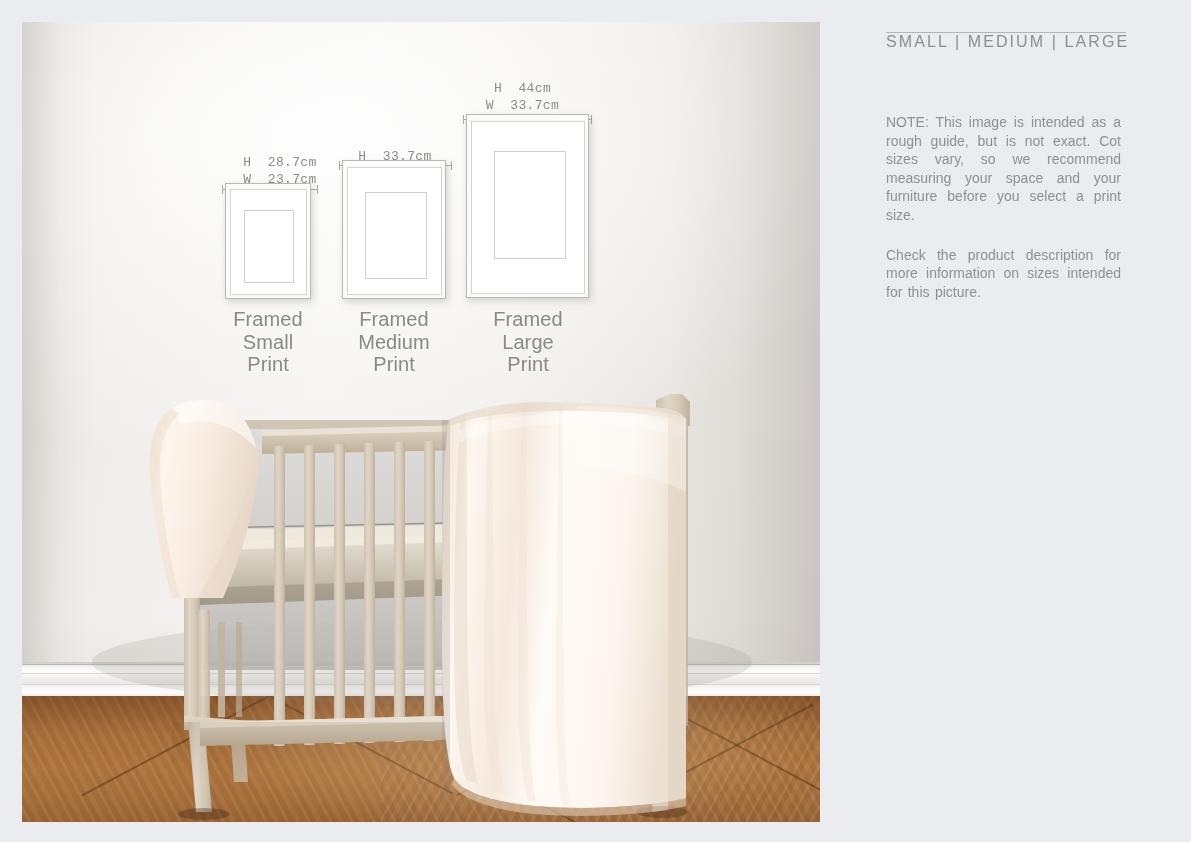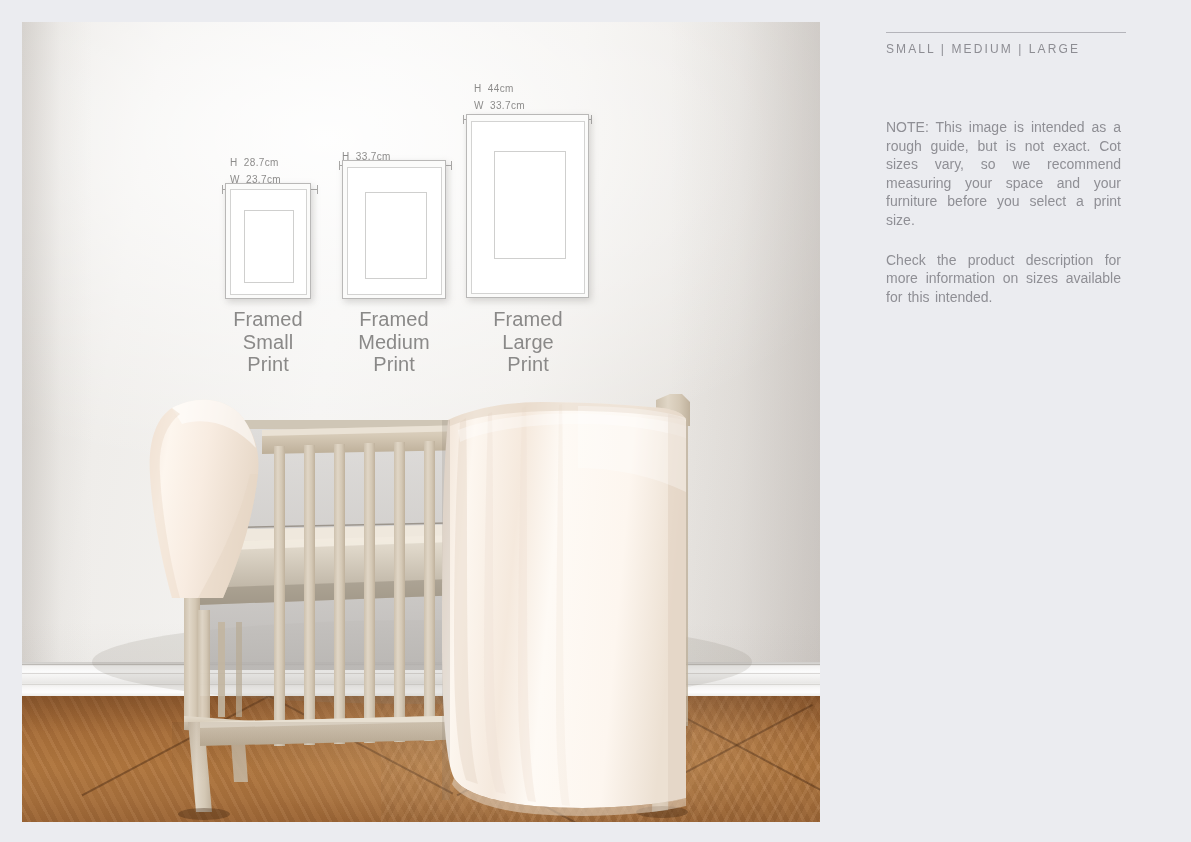--- a/index.html
+++ b/index.html
@@ -164,26 +164,27 @@
     top: 0;
     width: 1px;
     height: 9px;
     background: #a9a8a7;
   }
   .bracket .tick.l { left: 0; }
   .bracket .tick.r { right: 0; }
 
   .dims {
     position: absolute;
-    font-size: 10px;
+    font-size: 13px;
     line-height: 17px;
     color: #8d8c8b;
     letter-spacing: 0.35px;
     white-space: pre;
-    text-align: left;
+    text-align: center;
+    font-family: Liberation Mono, monospace;
   }
 
   .caption {
     position: absolute;
     font-size: 20px;
     line-height: 22.5px;
     color: #8a8988;
     text-align: center;
     letter-spacing: 0.1px;
     white-space: pre-line;
@@ -207,22 +208,22 @@
     white-space: nowrap;
     padding-top: 198px;
   }
   #info .rule {
     margin-top: 10px;
     width: 240px;
     height: 1px;
     background: #b4b4ba;
   }
   #info .subtitle {
-    margin-top: 9px;
-    font-size: 12px;
+    margin-top: 0;
+    font-size: 16px;
     letter-spacing: 2.1px;
     color: #8d8d93;
     white-space: nowrap;
   }
   #info .note {
     margin-top: 62px;
     font-size: 14px;
     line-height: 18.6px;
     color: #8f8f95;
     width: 235px;
@@ -472,16 +473,16 @@
 
       <rect x="420" y="398" width="8" height="380" fill="rgba(130,118,104,0.18)"></rect>
     </svg>
 
   </div>
 
   <div id="info">
     <div class="rule"></div>
     <div class="subtitle">SMALL  |  MEDIUM  |  LARGE</div>
     <div class="note">NOTE: This image is intended as a rough guide, but is not exact. Cot sizes vary, so we recommend measuring your space and your furniture before you select a print size.</div>
-    <div class="note2">Check the product description for more information on sizes available for this intended.</div>
+    <div class="note2">Check the product description for more information on sizes intended for this picture.</div>
   </div>
 
 </div>
 
 </body></html>

